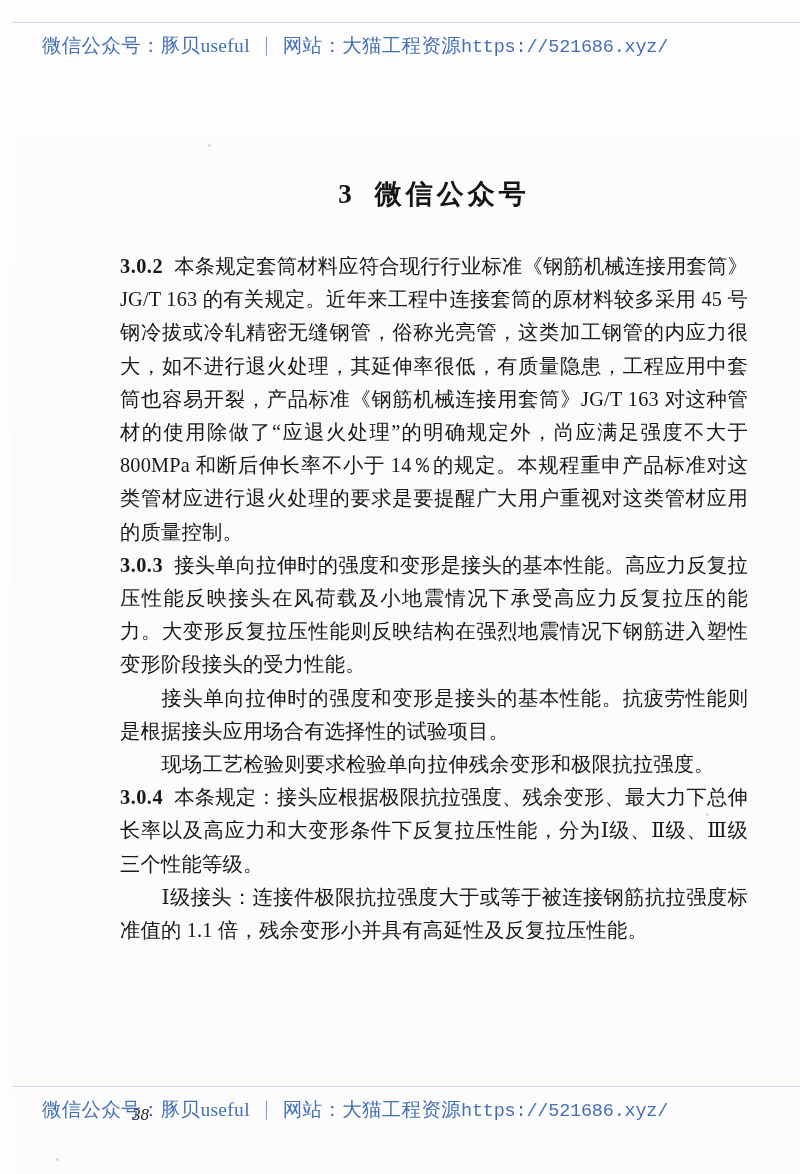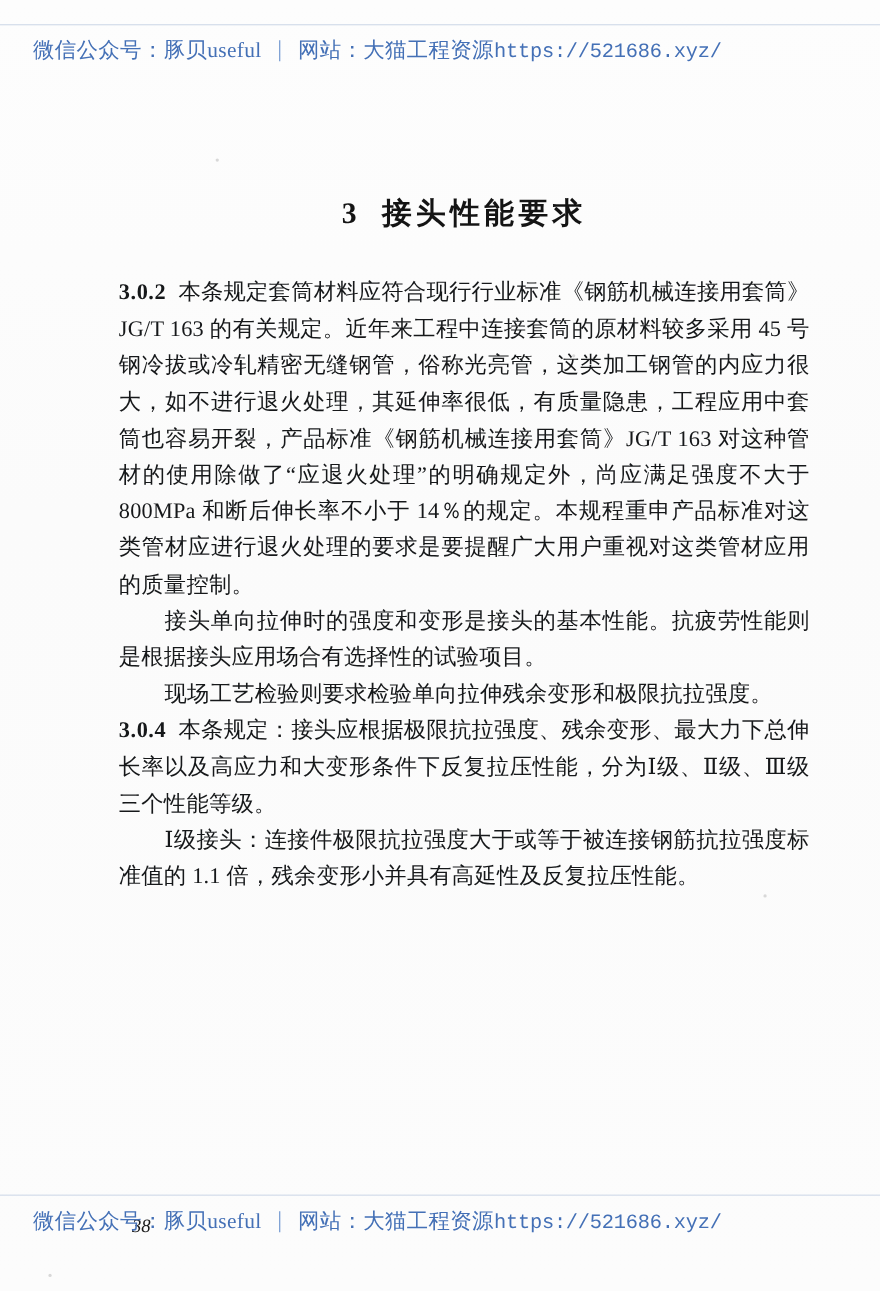--- a/index.html
+++ b/index.html
@@ -12,20 +12,21 @@
     background: #fdfdfd;
     font-family: "Liberation Serif", "DejaVu Serif", serif;
     position: relative;
     overflow: hidden;
   }
 
   .page {
     position: absolute;
     inset: 0;
     background: linear-gradient(180deg,#fdfdfd 0%, #fbfbfb 40%, #fcfcfc 100%);
+    margin-left: 12px;
   }
 
   
   .watermark {
     position: absolute;
     left: 0;
     width: 800px;
     text-align: left;
     color: #4470b6;
     font-family: "Liberation Serif", "DejaVu Serif", serif;
@@ -138,28 +139,29 @@
   <div class="wm-rule rule-top"></div>
   <div class="watermark watermark-top">
     <span class="wm-inner">
       <span class="wm-label-cjk">微信公众号：</span><span class="wm-label-cjk">豚贝useful</span><span class="wm-sep">｜</span><span class="wm-label-cjk">网站：</span><span class="wm-label-cjk">大猫工程资源</span><span class="wm-mono">https://521686.xyz/</span>
     </span>
   </div>
 
   <div class="content">
 
     <h1 class="chapter-title">
-      <span class="num">3</span><span class="ttl">接头性能要求</span>
+      <span class="num">3</span><span class="ttl">微信公众号</span>
     </h1>
 
     <div class="body-block">
 
 
       <p class="para"><span class="clause-no">3.0.2</span><span>本条规定套筒材料应符合现行行业标准《钢筋机械连接用套筒》JG/T 163 的有关规定。近年来工程中连接套筒的原材料较多采用 45 号钢冷拔或冷轧精密无缝钢管，俗称光亮管，这类加工钢管的内应力很大，如不进行退火处理，其延伸率很低，有质量隐患，工程应用中套筒也容易开裂，产品标准《钢筋机械连接用套筒》JG/T 163 对这种管材的使用除做了“应退火处理”的明确规定外，尚应满足强度不大于 800MPa 和断后伸长率不小于 14％的规定。本规程重申产品标准对这类管材应进行退火处理的要求是要提醒广大用户重视对这类管材应用的质量控制。</span></p>
 
+      <p class="para"><span class="clause-no">3.0.3</span><span>接头单向拉伸时的强度和变形是接头的基本性能。高应力反复拉压性能反映接头在风荷载及小地震情况下承受高应力反复拉压的能力。大变形反复拉压性能则反映结构在强烈地震情况下钢筋进入塑性变形阶段接头的受力性能。</span></p>
 
       <p class="para indent"><span>接头单向拉伸时的强度和变形是接头的基本性能。抗疲劳性能则是根据接头应用场合有选择性的试验项目。</span></p>
 
       <p class="para indent"><span>现场工艺检验则要求检验单向拉伸残余变形和极限抗拉强度。</span></p>
 
       <p class="para"><span class="clause-no">3.0.4</span><span>本条规定：接头应根据极限抗拉强度、残余变形、最大力下总伸长率以及高应力和大变形条件下反复拉压性能，分为Ⅰ级、Ⅱ级、Ⅲ级三个性能等级。</span></p>
 
       <p class="para indent"><span>Ⅰ级接头：连接件极限抗拉强度大于或等于被连接钢筋抗拉强度标准值的 1.1 倍，残余变形小并具有高延性及反复拉压性能。</span></p>
 
     </div>

